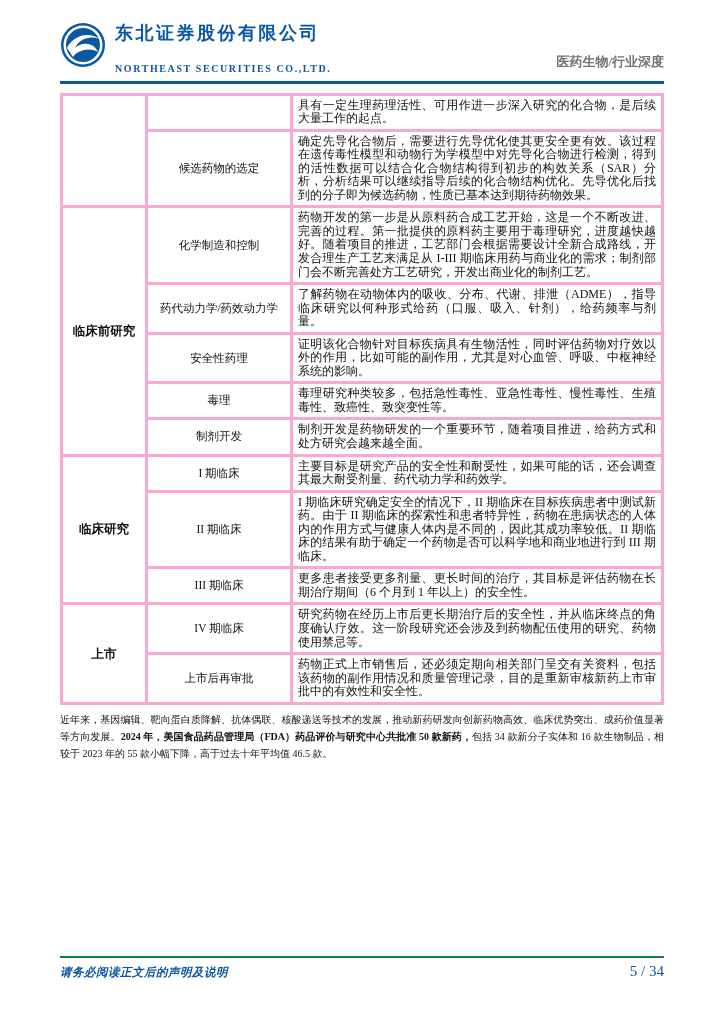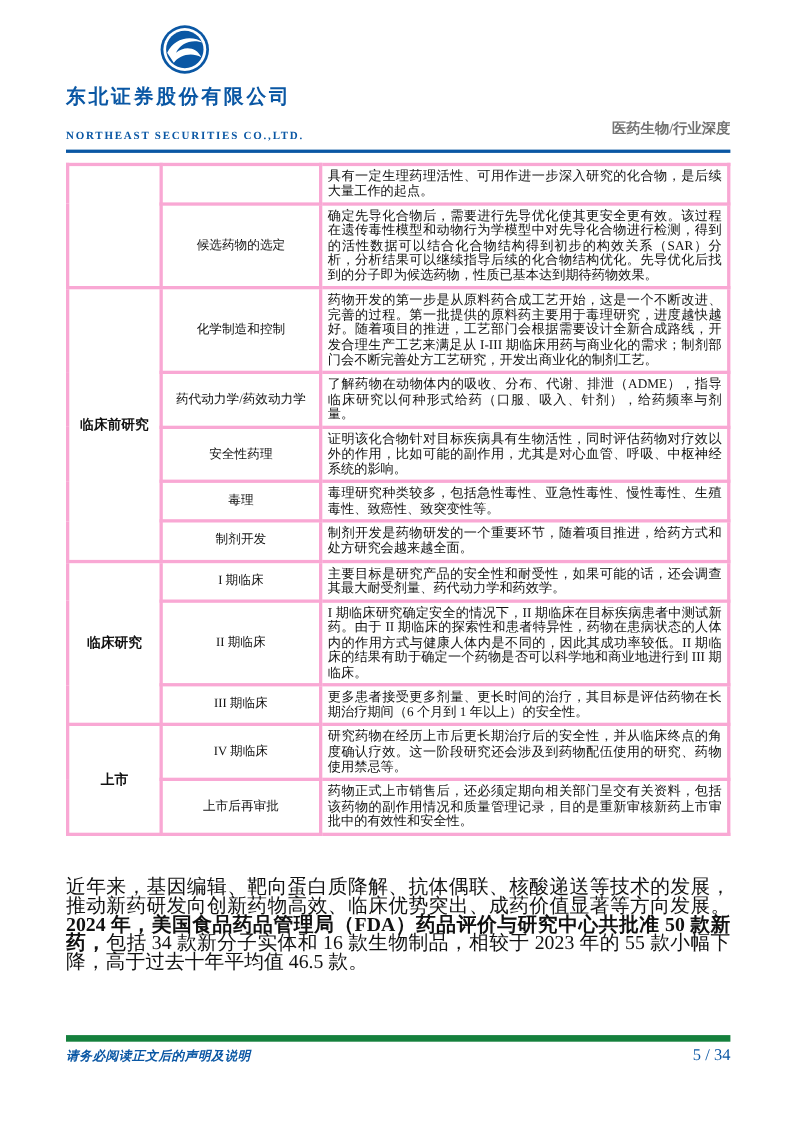--- a/index.html
+++ b/index.html
@@ -3,42 +3,42 @@
 <meta charset="utf-8">
 <style>
   * { margin:0; padding:0; box-sizing:border-box; }
   html,body { width:724px; height:1024px; background:#ffffff; overflow:hidden;
     font-family:"Liberation Serif", serif; color:#111; }
   .page { position:relative; width:724px; height:1024px; }
   .content { margin:0 60px; width:604px; }
 
   
   .header { display:flex; justify-content:space-between; align-items:flex-end; padding-top:22px; }
-  .brand { display:flex; align-items:center; gap:9px;flex-direction:column; }
+  .brand { display:flex; gap:9px; }
   .logo svg { display:block; }
   .brand-cn { font-size:18px; font-weight:bold; color:#0a57a4; letter-spacing:2.5px; line-height:1.25; }
   .brand-en { font-size:10px; font-weight:bold; color:#0a57a4; letter-spacing:1.6px; margin-top:18px; }
   .tag { font-size:13px; font-weight:bold; color:#737373; padding-bottom:3px; }
   .rule { height:3px; background:#0a57a4; margin-top:7px; }
 
   
   .dev-table { width:100%; border-collapse:collapse; margin-top:9px; font-size:12px; line-height:1.13; }
   .dev-table td { border:3px solid #f9a8d4; padding:3px 5px; vertical-align:middle; }
   td.stage { width:85px; text-align:center; font-weight:bold; font-size:12.5px; }
   td.sub   { width:145px; text-align:center; font-size:11.5px; padding:3px 2px; }
   td.desc  { text-align:justify; }
 
   .source { font-size:11.5px; margin-top:7px; letter-spacing:0.3px; }
 
-  .para { margin-top:38px; font-size:18px; line-height:17px; text-align:justify; }
+  .para { margin-top:6px; font-size:10px; line-height:17px; text-align:justify; }
   .para .b { font-weight:bold; }
 
   
-  .footer { position:absolute; left:60px; right:60px; bottom:55px;
-    border-top:6px solid #15803d; padding-top:5px;
+  .footer { position:absolute; left:60px; right:60px; bottom:44px;
+    border-top:2px solid #15803d; padding-top:5px;
     display:flex; justify-content:space-between; align-items:baseline; }
   .f-left { color:#0a57a4; font-size:11.5px; font-weight:bold; font-style:italic; letter-spacing:0.5px; }
   .f-right { color:#0a57a4; font-size:15px; }
 </style>
 </head>
 <body>
 
 <div class="page">
   <div class="content">
 

